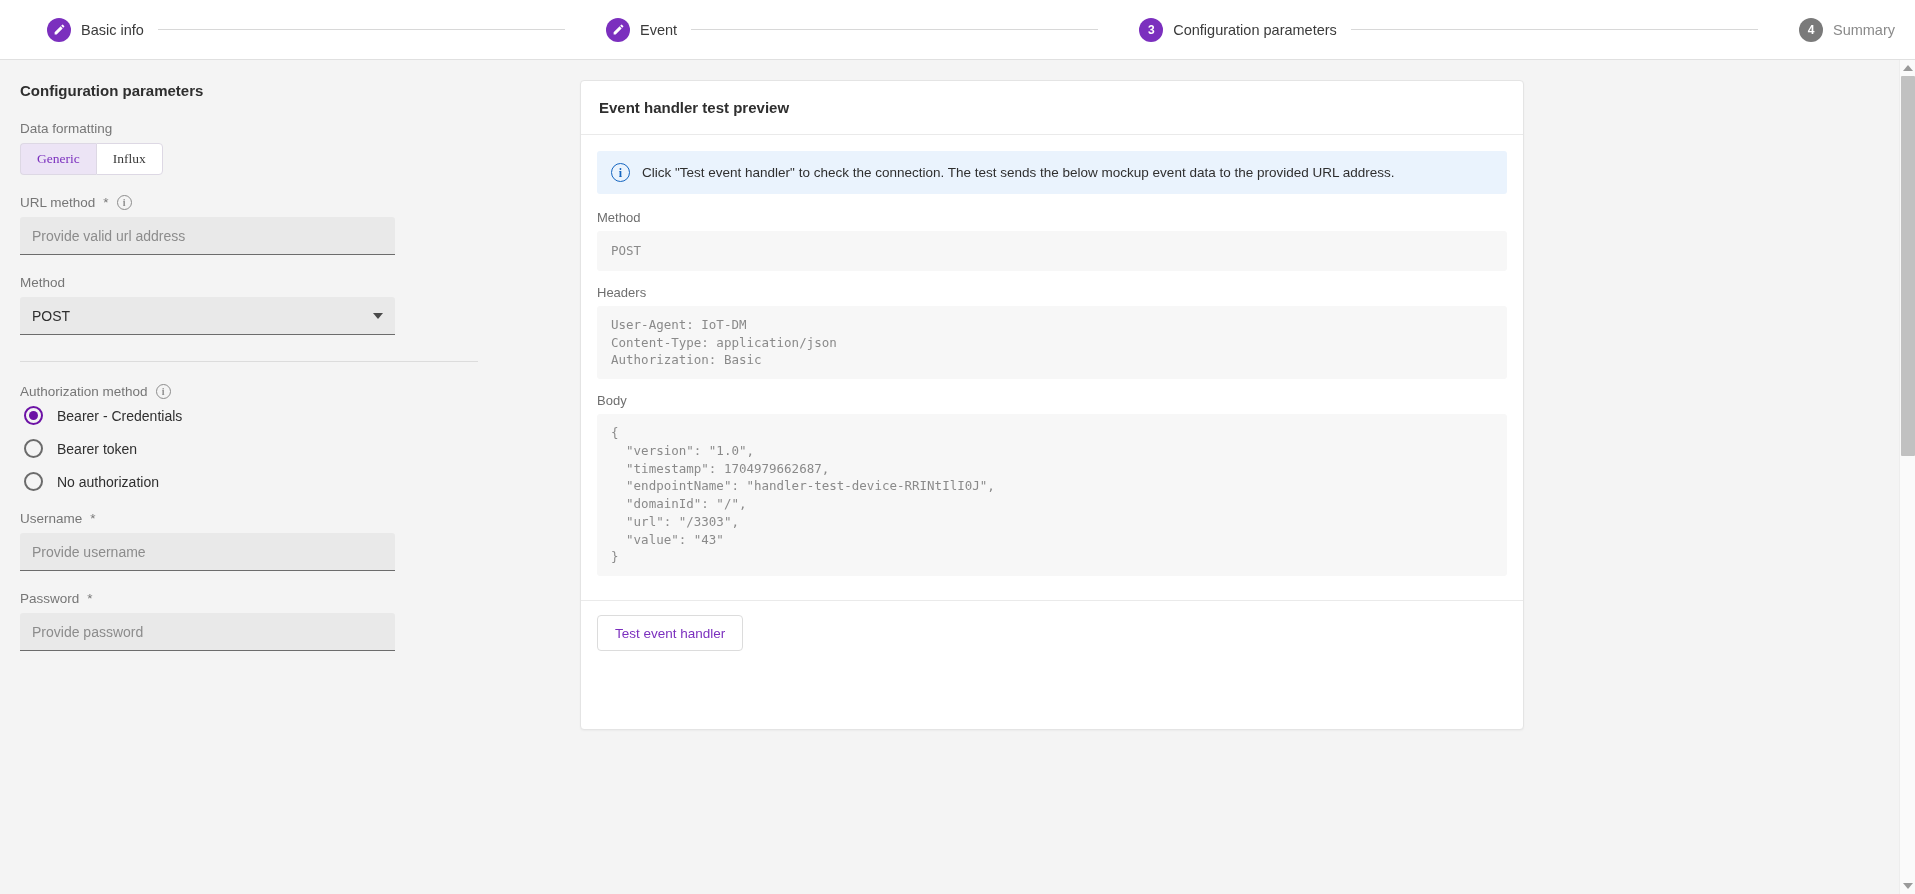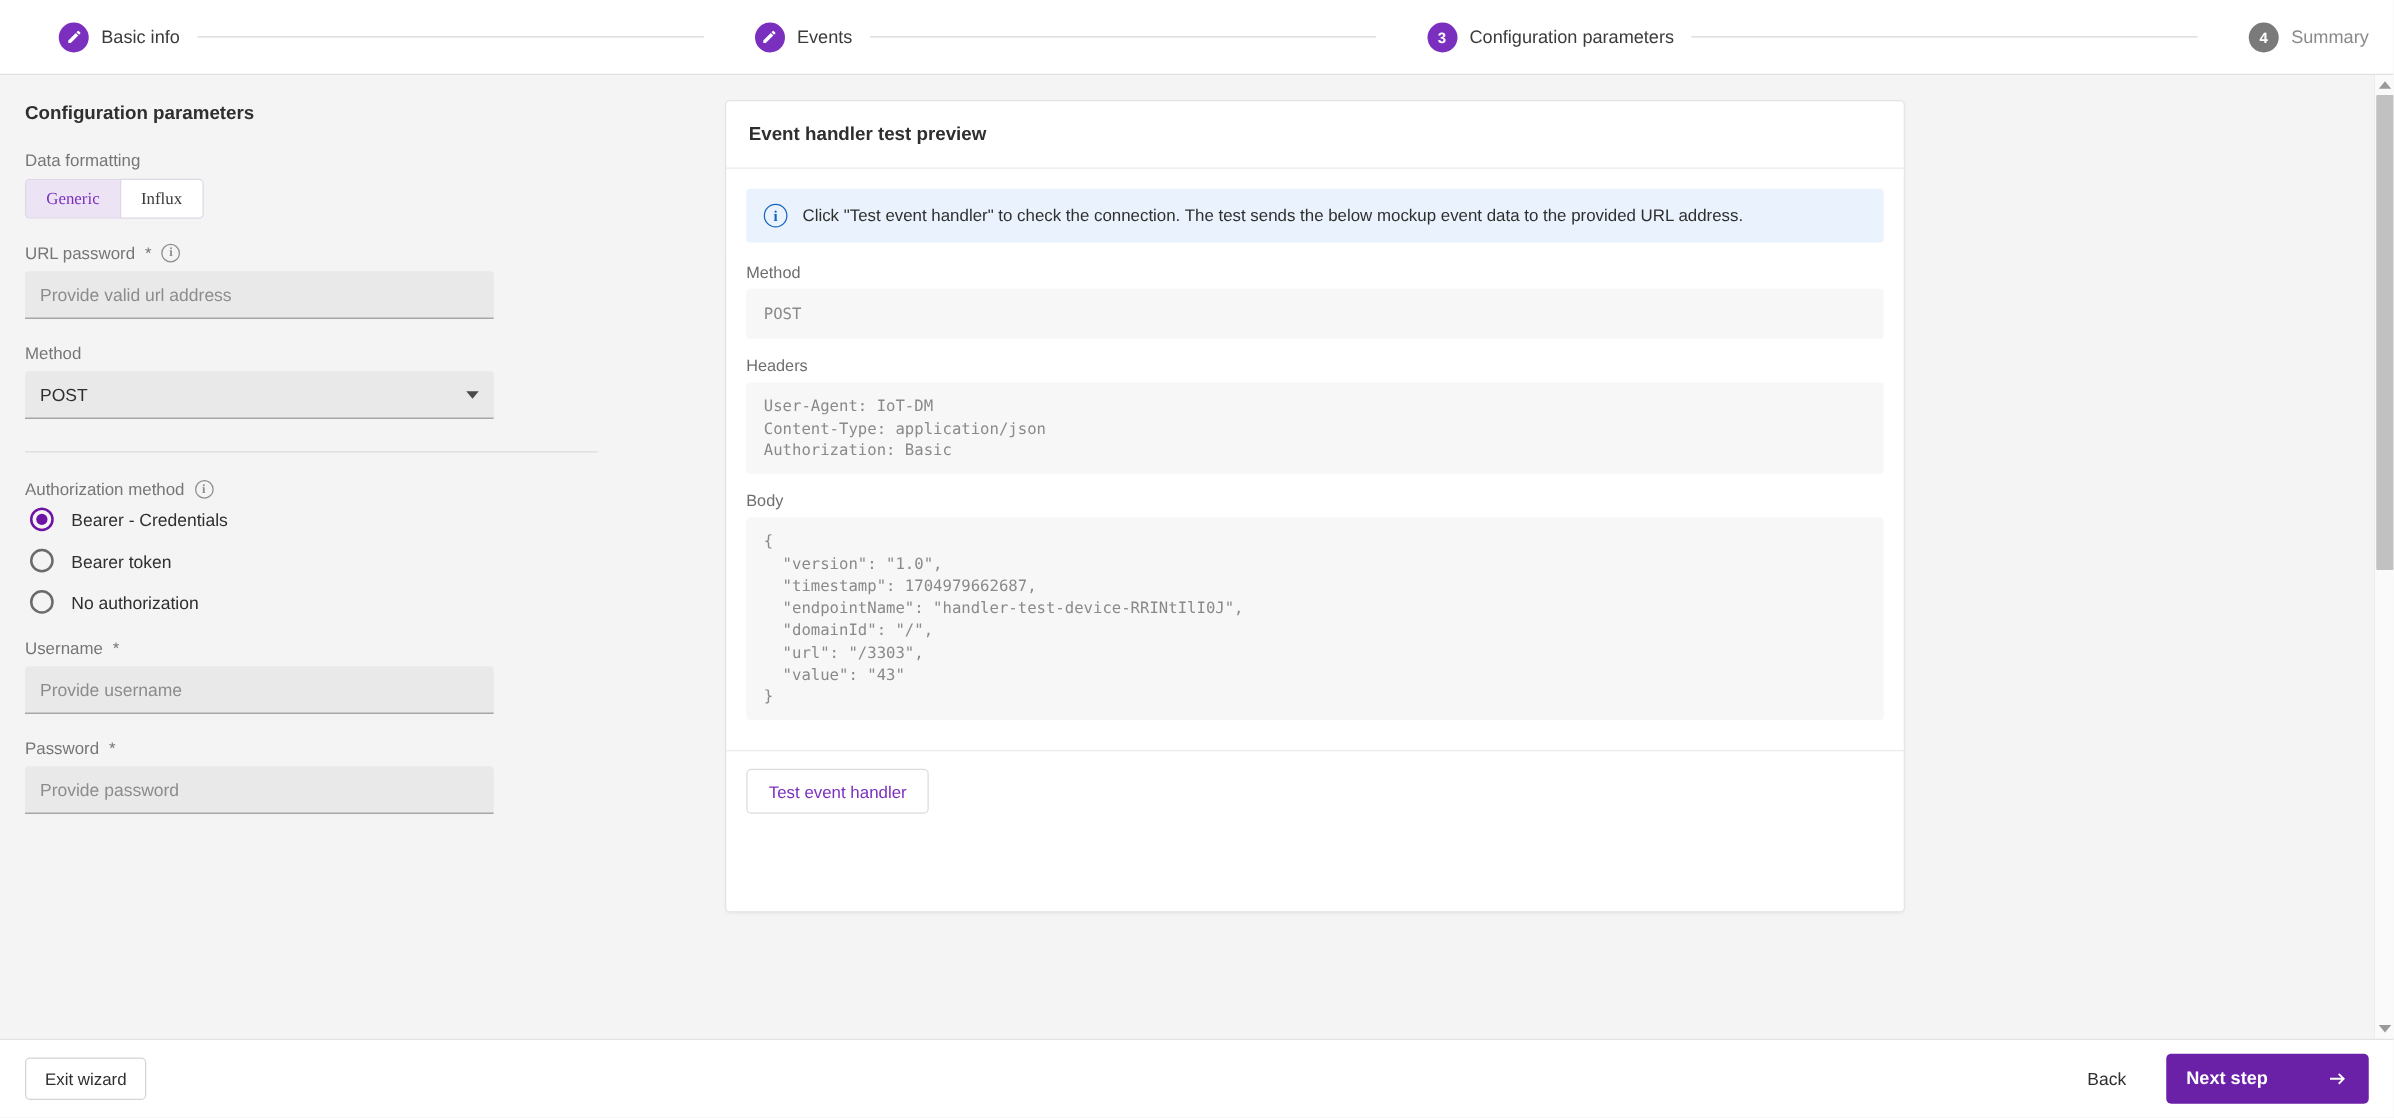--- a/index.html
+++ b/index.html
@@ -294,21 +294,21 @@
       <div class="step-label">Basic info</div>
     </div>
     <div class="step-line"></div>
 
     <div class="step">
       <div class="step-bubble done">
         <svg width="13" height="13" viewBox="0 0 24 24">
           <path fill="#ffffff" d="M3 17.25V21h3.75L17.81 9.94l-3.75-3.75L3 17.25zM20.71 7.04a1 1 0 0 0 0-1.41l-2.34-2.34a1 1 0 0 0-1.41 0l-1.83 1.83 3.75 3.75 1.83-1.83z"></path>
         </svg>
       </div>
-      <div class="step-label">Events</div>
+      <div class="step-label">Event</div>
     </div>
     <div class="step-line"></div>
 
     <div class="step">
       <div class="step-bubble active">3</div>
       <div class="step-label">Configuration parameters</div>
     </div>
     <div class="step-line"></div>
 
     <div class="step">
@@ -328,21 +328,21 @@
             <span>Data formatting</span>
           </div>
           <div class="toggle-group">
             <button class="toggle-btn selected">Generic</button>
             <button class="toggle-btn">Influx</button>
           </div>
         </div>
 
         <div class="field">
           <div class="field-label">
-            <span>URL password</span>
+            <span>URL method</span>
             <span class="req">*</span>
             <span class="info-icon">i</span>
           </div>
           <div class="ff">
             <input type="text" placeholder="Provide valid url address" style="">
           </div>
         </div>
 
         <div class="field">
           <div class="field-label">
@@ -439,26 +439,14 @@
       </div>
       <div class="sb-track">
         <div class="sb-thumb"></div>
       </div>
       <div class="sb-arrow">
         <span class="tri-down"></span>
       </div>
     </div>
   </div>
 
-  <div class="footer">
-    <button class="btn-exit">Exit wizard</button>
-    <div class="footer-right">
-      <button class="btn-back">Back</button>
-      <button class="btn-next">
-        <span>Next step</span>
-        <svg width="18" height="18" viewBox="0 0 24 24">
-          <path fill="#ffffff" d="M4 11h12.17l-3.59-3.59L14 6l6 6-6 6-1.41-1.41L16.17 13H4z"></path>
-        </svg>
-      </button>
-    </div>
-  </div>
 
 </div>
 
 </body></html>

